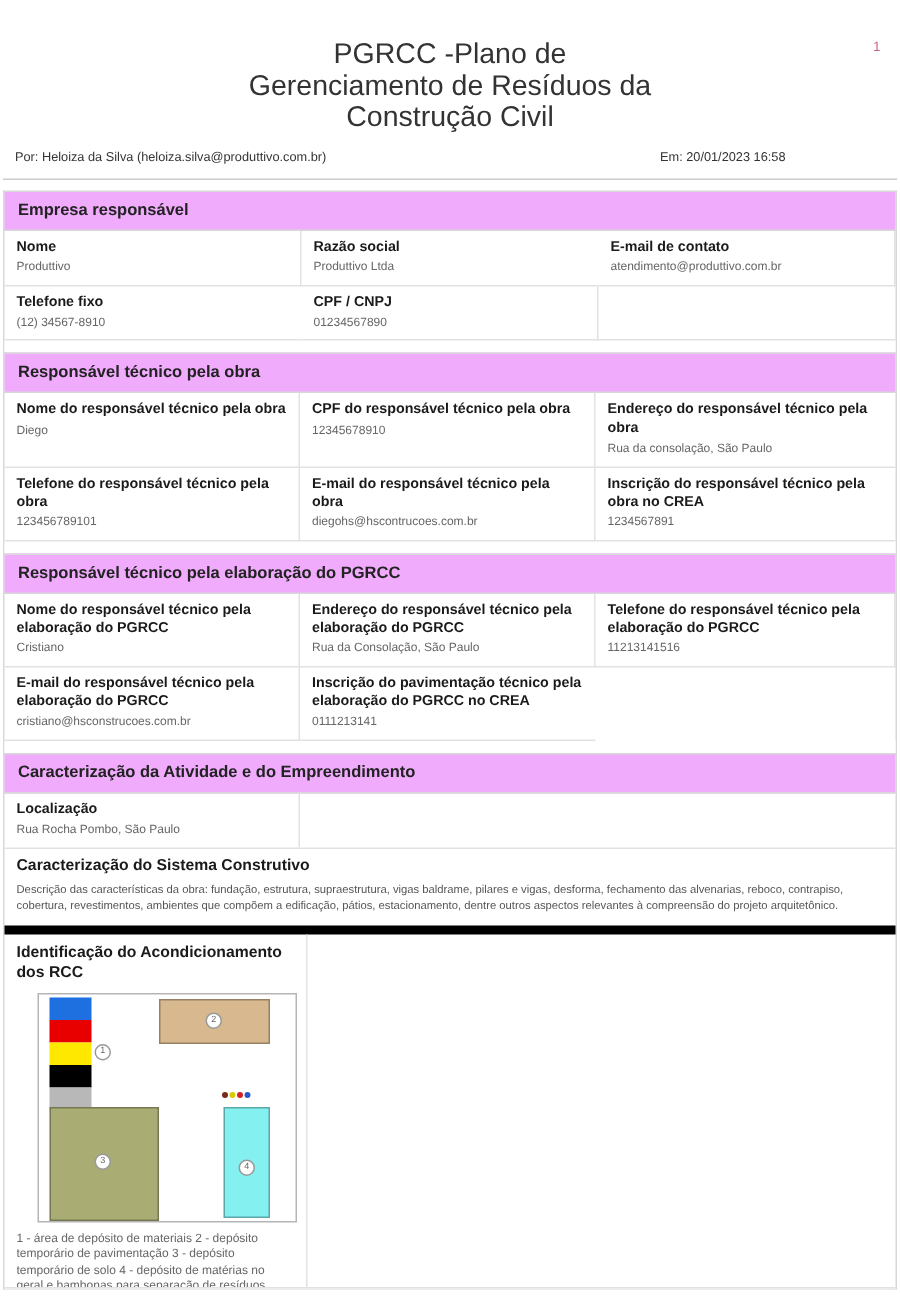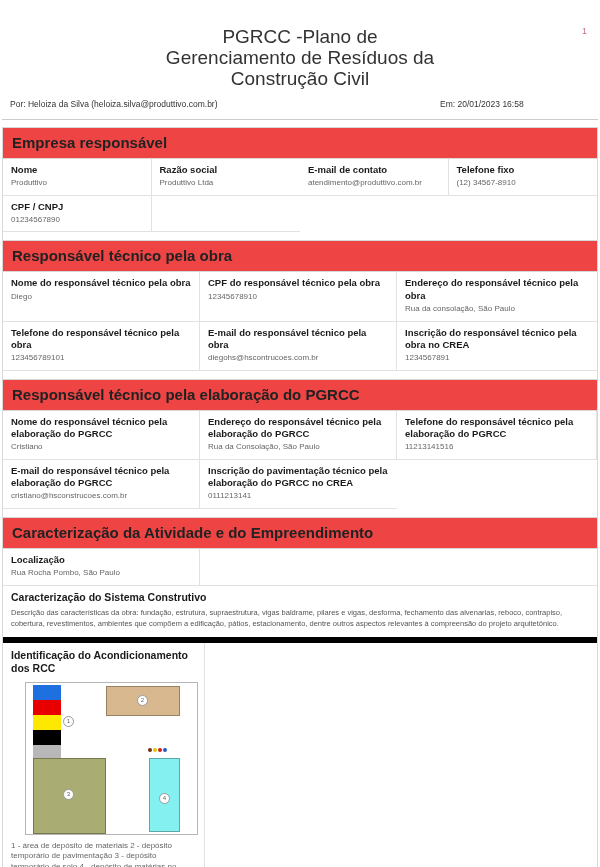--- a/index.html
+++ b/index.html
@@ -11,26 +11,26 @@
   .title { margin: 26px auto 0; text-align: center; font-size: 19px; line-height: 21px;
            color: #333; font-weight: 400; }
 
   .meta { position: relative; margin-top: 10px; padding-left: 10px; font-size: 8.5px; color: #333; height: 11px; }
   .meta-em { position: absolute; left: 400px; top: 0; padding-left: 40px; }
 
   .top-divider { border-top: 1px solid #ccc; margin: 9px 2px 7px; }
 
   .frame { margin: 0 2px; border: 1px solid #d8d8d8; border-bottom-color: #ececec; background: #fff; }
 
-  .sec-bar { background: #ef4444; padding: 6px 9px 7px; font-size: 15px; font-weight: bold;
+  .sec-bar { background: #f0abfc; padding: 6px 9px 7px; font-size: 11px; font-weight: bold;
              color: #222; border-bottom: 1px solid #d8d8d8; }
   .sec-bar.mid { border-top: 1px solid #d8d8d8; }
   .gap { height: 8px; background: #fff; }
 
-  .grid2 { display: grid; grid-template-columns: 1fr 1fr 1fr 1fr; }
+  .grid2 { display: grid; grid-template-columns: 1fr 1fr 1fr; }
   .grid3 { display: grid; grid-template-columns: 197px 197px 1fr; }
   .cell { padding: 5px 8px 6px; border-bottom: 1px solid #e2e2e2; border-right: 1px solid #e2e2e2; }
   .cell.last-col { border-right: none; }
   .lbl { font-size: 9.5px; font-weight: bold; color: #1a1a1a; line-height: 1.3; }
   .val { font-size: 8px; color: #666; margin-top: 2px; line-height: 1.3; }
 
   .flex-row { display: flex; border-bottom: 1px solid #e2e2e2; }
   .third-cell { width: 197px; border-right: 1px solid #e2e2e2; padding: 5px 8px 6px; }
   .full-cell { padding: 5px 8px 7px; border-bottom: 6px solid #000000; }
   .sub-lbl { font-size: 10.5px; font-weight: bold; color: #1a1a1a; line-height: 1.3; }

